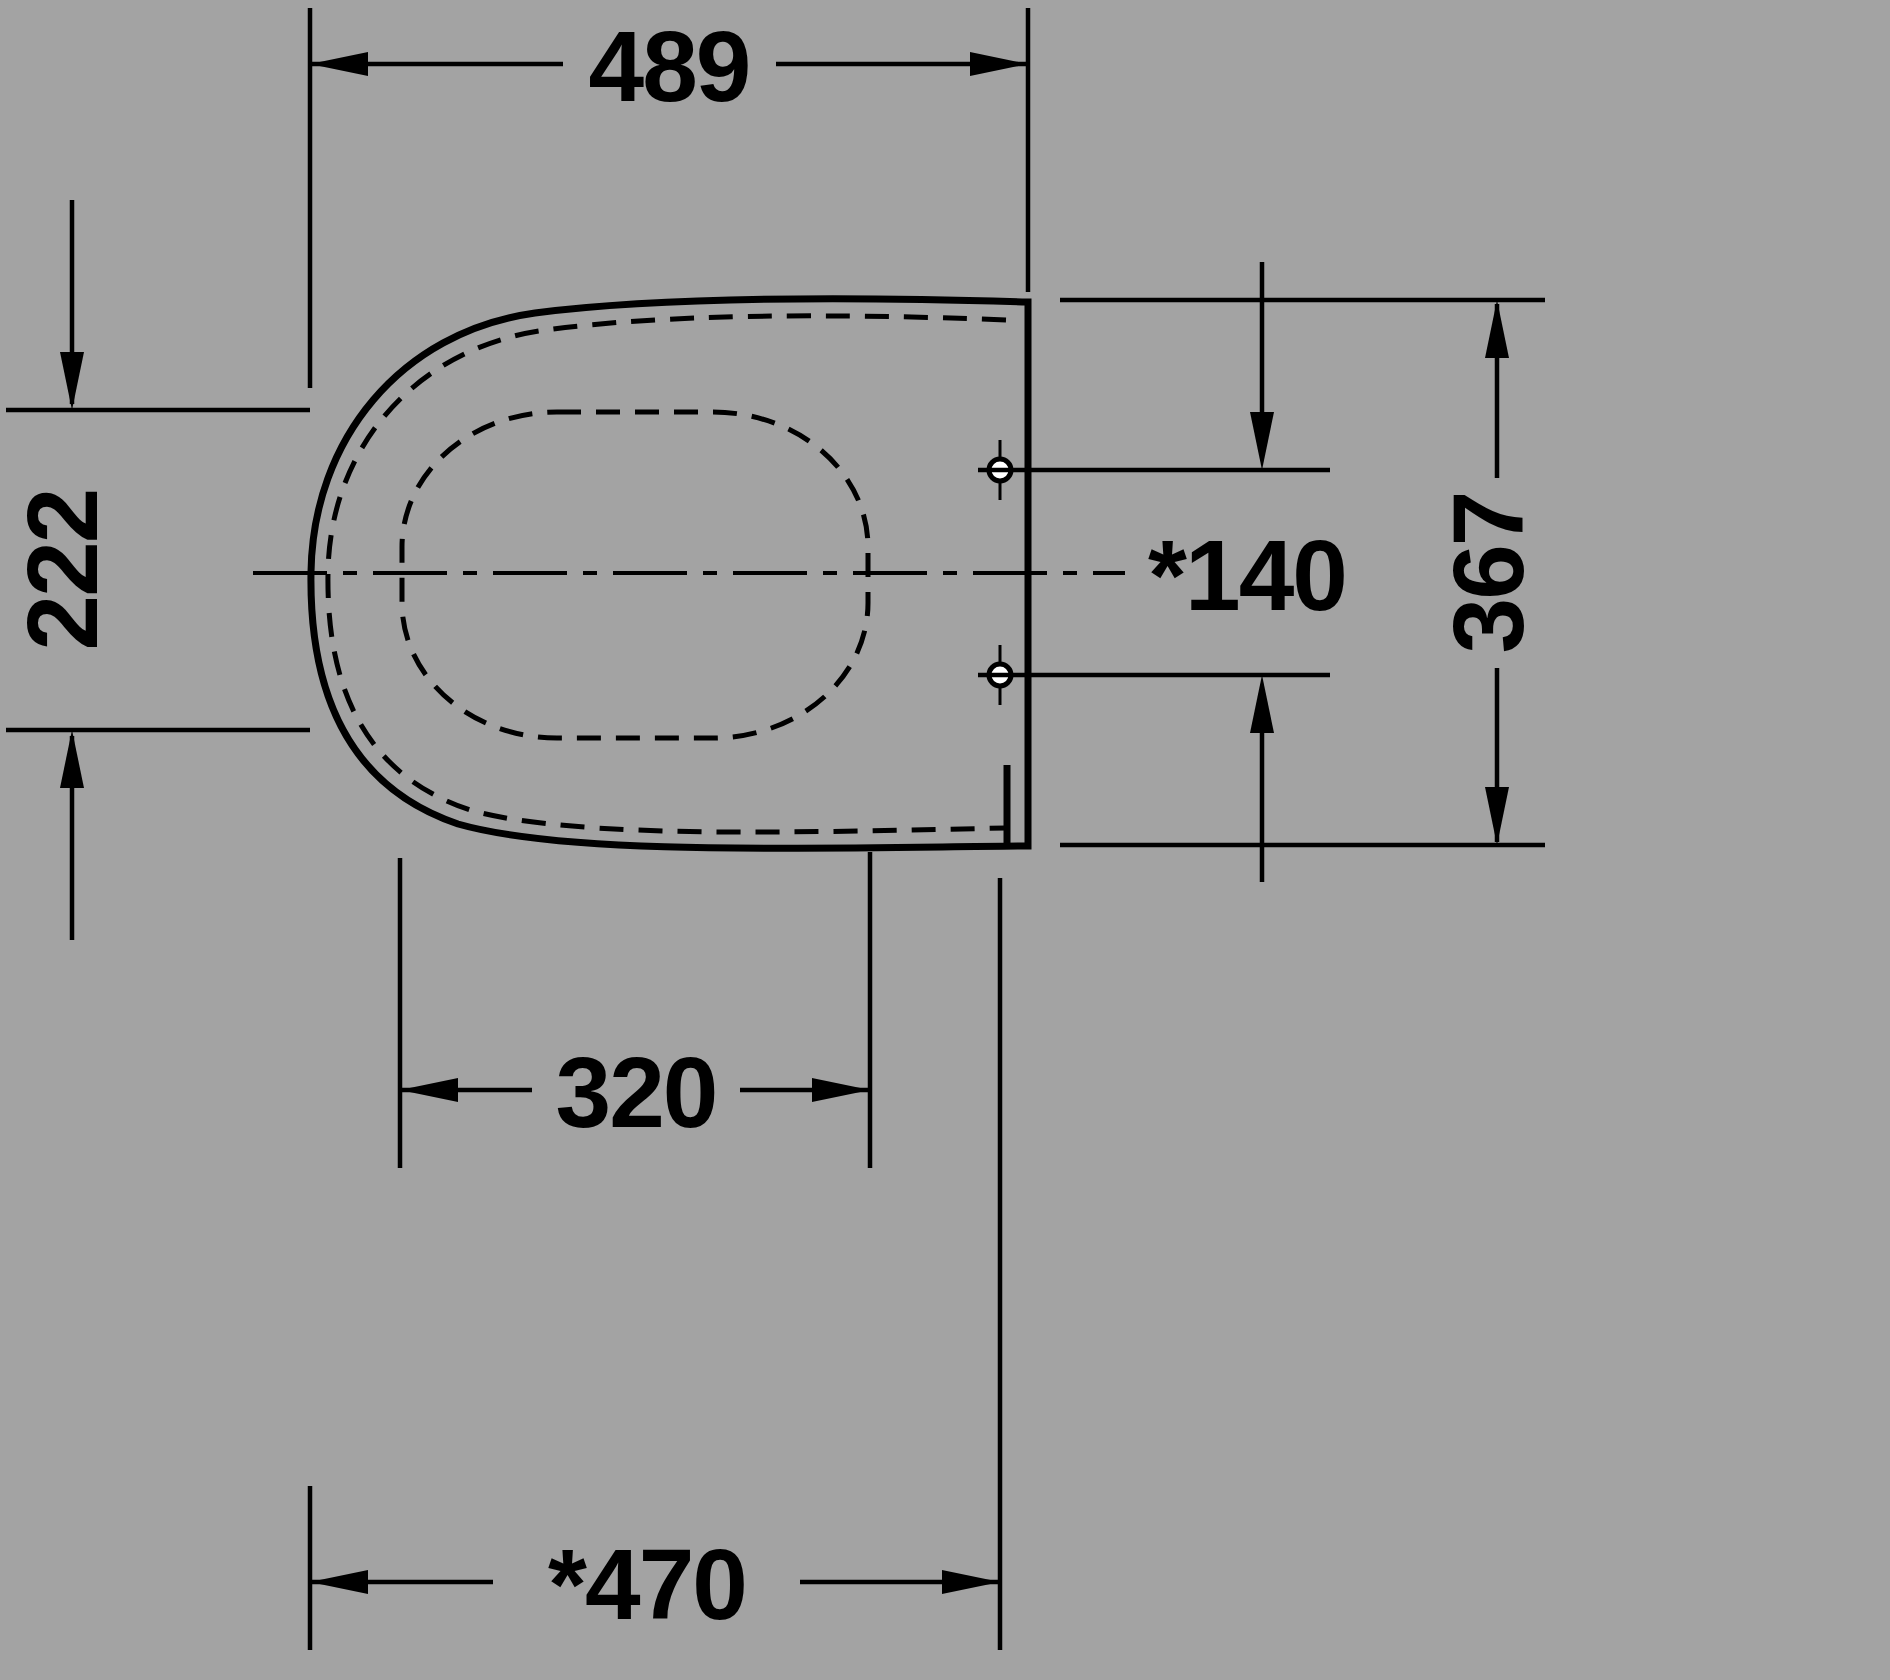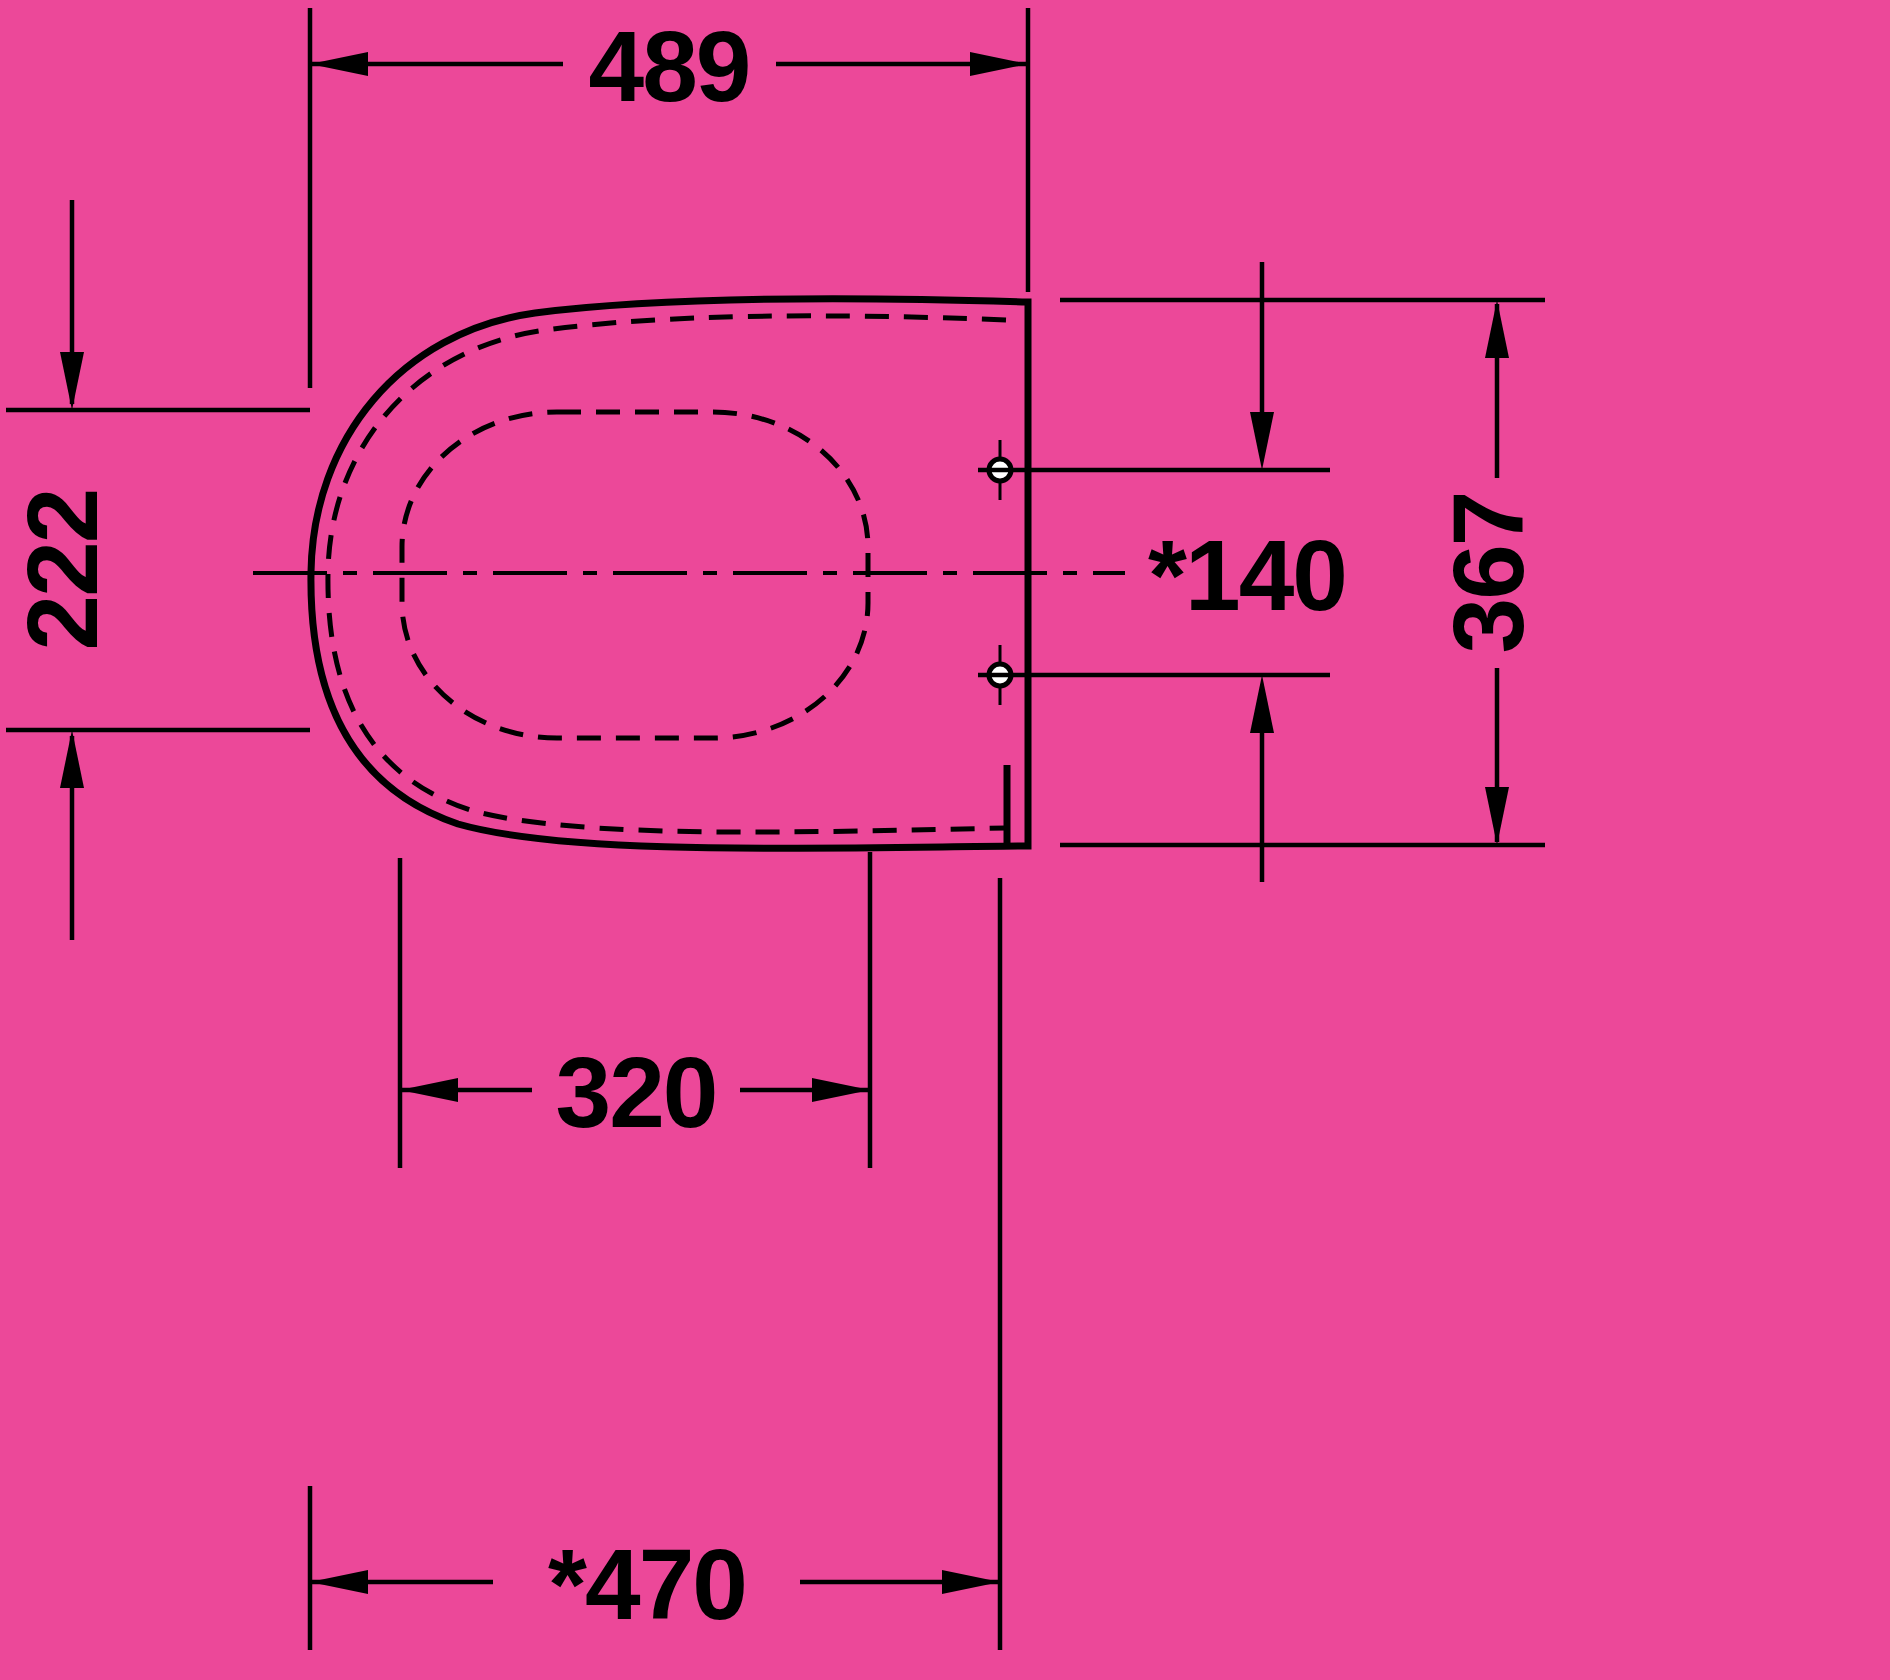--- a/index.html
+++ b/index.html
@@ -8,21 +8,21 @@
     background: #ffffff;
     width: 1890px;
     height: 1680px;
     overflow: hidden;
     font-family: "Liberation Sans", sans-serif;
   }
   .drawing-wrap {
     position: relative;
     width: 1890px;
     height: 1680px;
-    background: #ec4899;
+    background: #a3a3a3;
   }
   svg {
     display: block;
   }
   .dim-text {
     font-family: "Liberation Sans", "DejaVu Sans", sans-serif;
     font-weight: bold;
     font-size: 100px;
     fill: #000000;
     letter-spacing: -2px;

